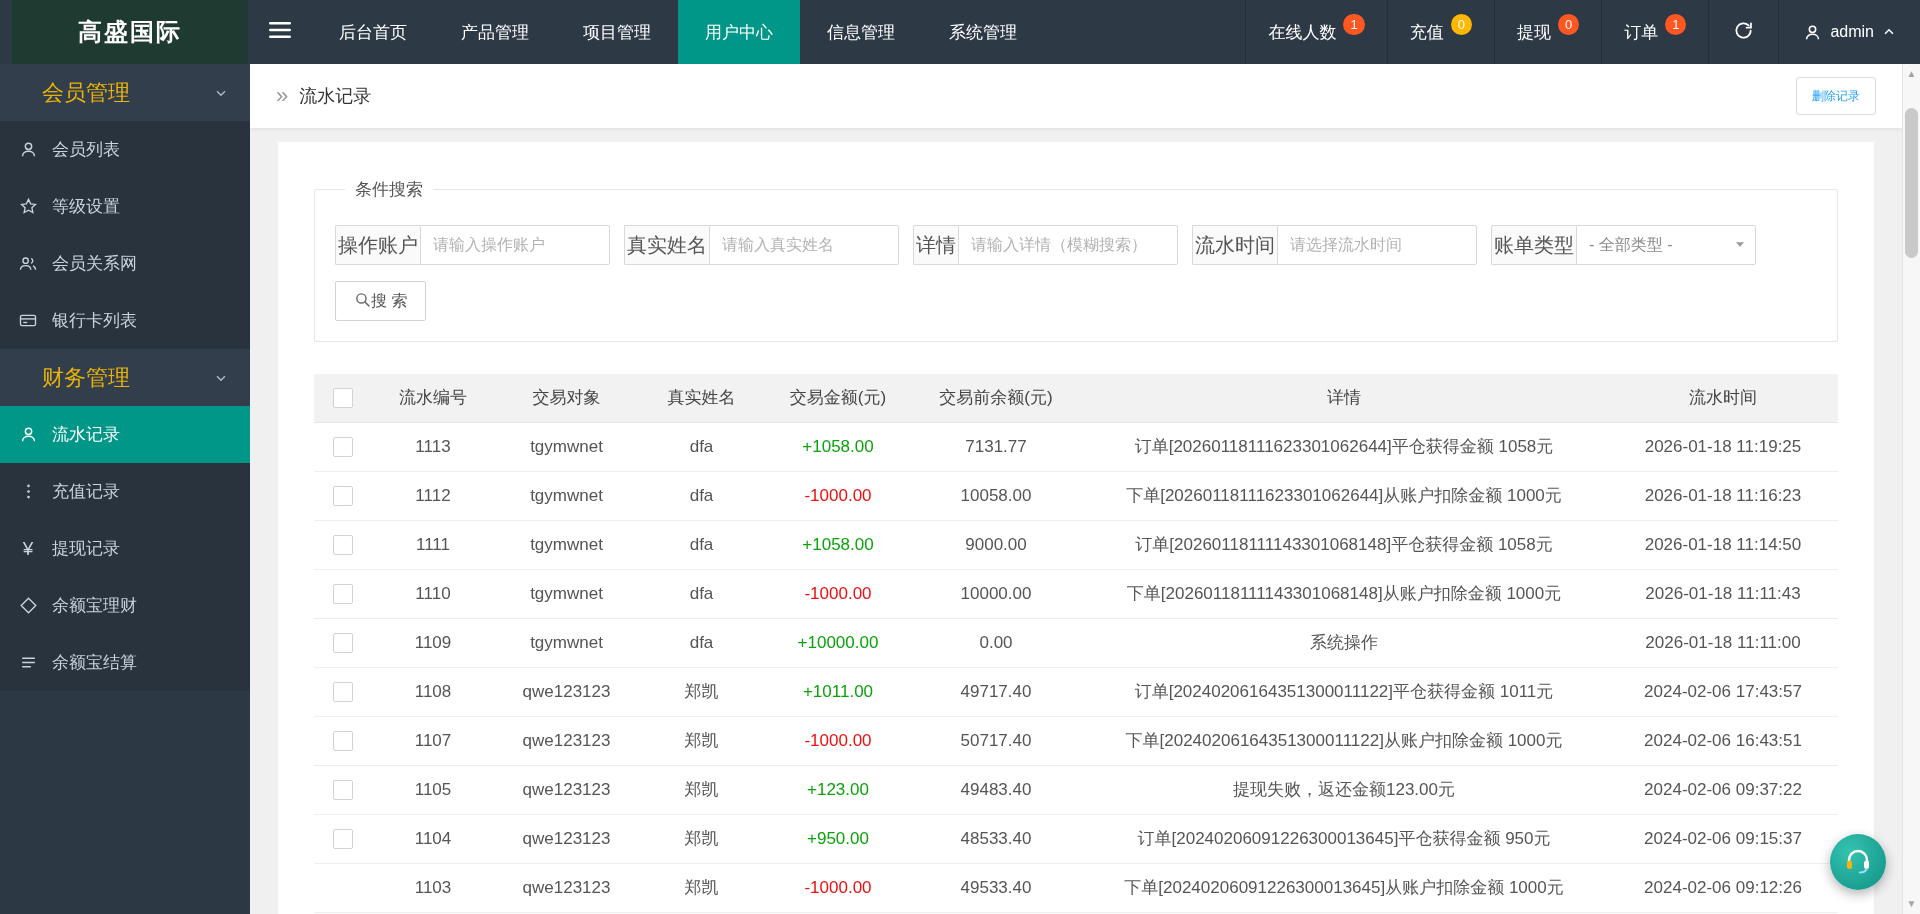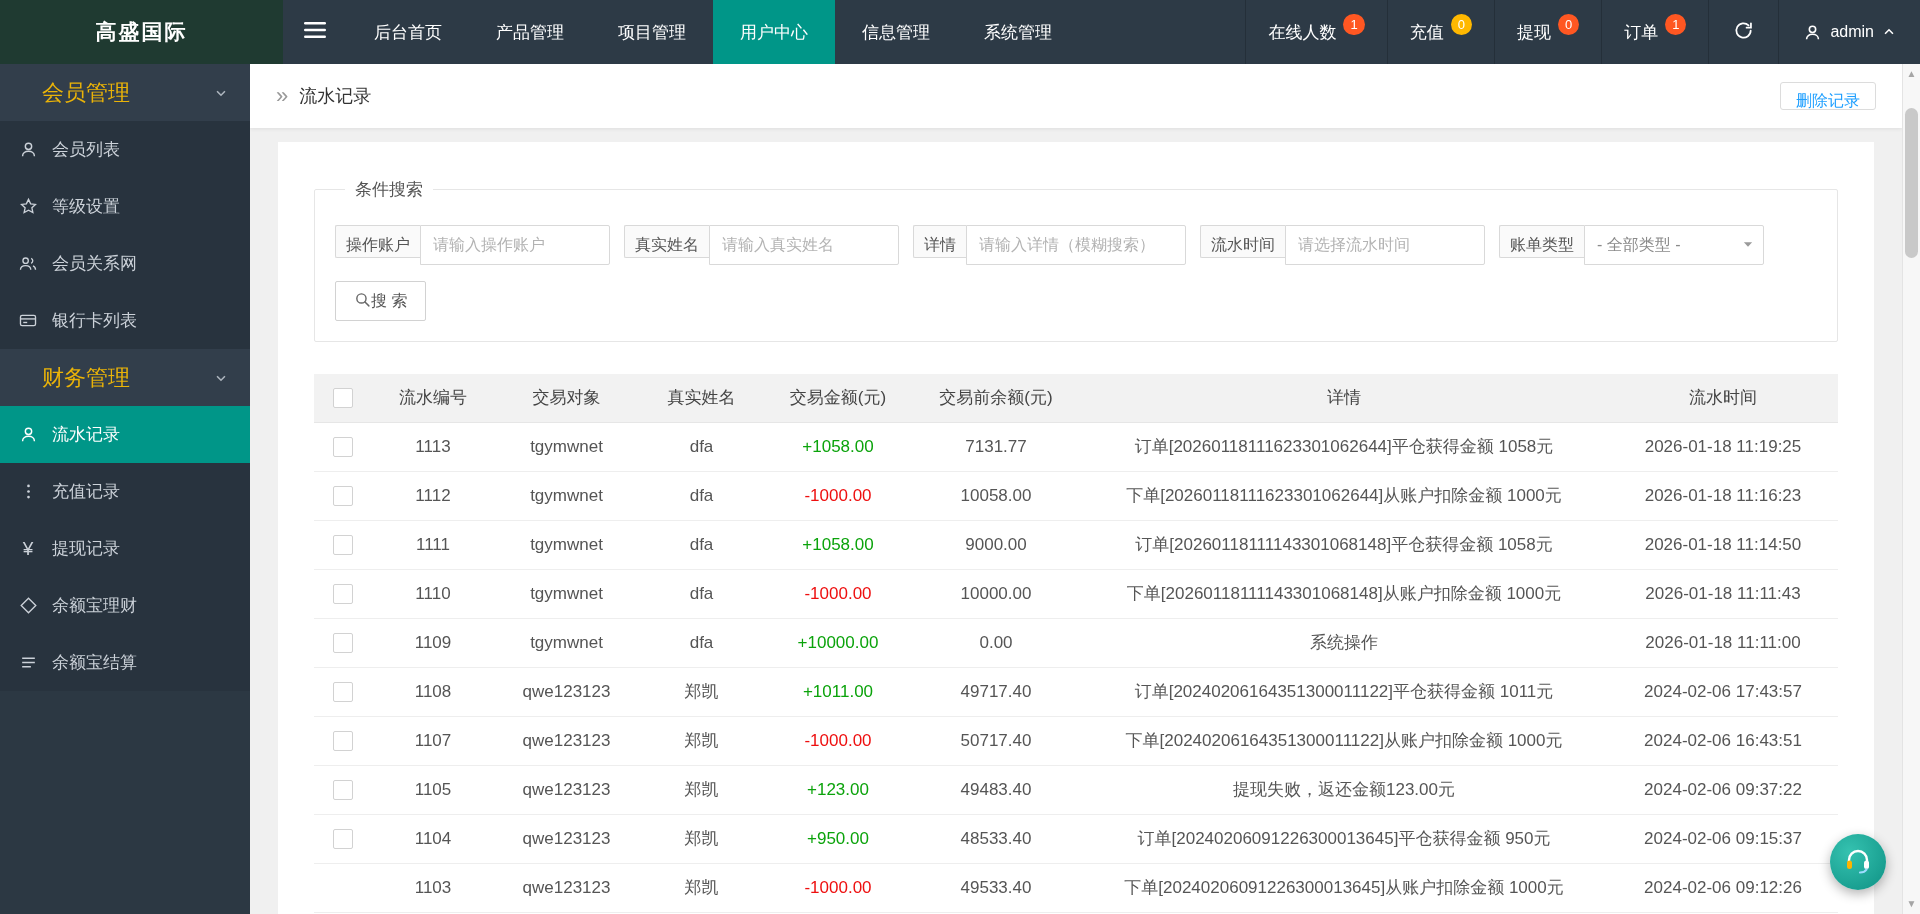--- a/index.html
+++ b/index.html
@@ -1,22 +1,22 @@
 <!DOCTYPE html>
 <html><head>
 <meta charset="utf-8">
 <style>
   * { margin:0; padding:0; box-sizing:border-box; }
   html,body { width:1920px; height:914px; overflow:hidden; }
   body { font-family:"Liberation Sans","DejaVu Sans",sans-serif; background:#f0f0f0; }
 
   
   .navbar { height:64px; background:#2d3a46; display:flex; align-items:stretch; color:#fff; }
-  .logo { width:283px; flex:none; background:#1f3a31; display:flex; align-items:center; justify-content:center;
-          font-size:21px; font-weight:bold; letter-spacing:2px; }
+  .logo { width:236px; flex:none; background:#1f3a31; display:flex; align-items:center; justify-content:center;
+          font-size:24px; font-weight:bold; letter-spacing:2px;margin-left:12px; }
   .hamburger { width:64px; display:flex; align-items:center; justify-content:center; cursor:pointer; }
   .nav-menu { display:flex; align-items:stretch; }
   .nav-item { padding:0 27px; display:flex; align-items:center; font-size:17px; cursor:pointer; white-space:nowrap; }
   .nav-item.active { background:#009688; }
   .nav-right { margin-left:auto; display:flex; align-items:stretch; }
   .nav-right .nav-item { border-left:1px solid rgba(0,0,0,0.18); padding:0 22px; }
   .badge { display:inline-block; min-width:21px; height:21px; line-height:21px; padding:0 7px; border-radius:11px;
            background:#ff5722; color:#fff; font-size:13px; text-align:center; margin-left:7px; position:relative; top:-8px; }
   .icon-btn { display:flex; align-items:center; justify-content:center; padding:0 24px; border-left:1px solid rgba(0,0,0,0.18); cursor:pointer; }
   .user-item { gap:8px; }
@@ -35,31 +35,31 @@
   .menu-item.active { background:#009688; color:#fff; }
   .menu-icon { width:22px; display:flex; align-items:center; justify-content:center; flex:none; }
   .yen-glyph { font-size:19px; line-height:1; }
 
   
   .main { flex:1; display:flex; flex-direction:column; overflow:hidden; background:#f0f0f0; }
   .breadcrumb-bar { height:64px; flex:none; background:#fff; display:flex; align-items:center; padding:0 26px;
            box-shadow:0 1px 4px rgba(0,0,0,0.08); position:relative; z-index:2; }
   .bc-arrow { color:#999; font-size:22px; margin-right:11px; }
   .bc-title { font-size:18px; color:#333; }
-  .delete-btn { margin-left:auto; height:28px; padding:8px 15px; background:#fff; border:1px solid #dcdcdc; border-radius:3px;
-           color:#1E9FFF; font-size:16px; cursor:pointer; font-family:inherit; }
+  .delete-btn { margin-left:auto; height:38px; padding:8px 15px; background:#fff; border:1px solid #dcdcdc; border-radius:3px;
+           color:#1E9FFF; font-size:12px; cursor:pointer; font-family:inherit; }
 
   .card { margin:14px 28px 0; background:#fff; flex:1; padding:36px; overflow:hidden; }
 
   fieldset.search-fieldset { border:1px solid #e6e6e6; padding:24px 20px 20px; border-radius:2px; }
   fieldset.search-fieldset legend { padding:0 10px; margin-left:10px; font-size:17px; color:#555; }
   .search-row { display:flex; gap:14px; flex-wrap:nowrap; }
   .field-group { display:flex; }
-  .field-label { height:33px; line-height:38px; padding:0 10px; background:#fafafa; border:1px solid #d9d9d9; border-right:none;
-           border-radius:2px 0 0 2px; font-size:16px; color:#555; white-space:nowrap; }
+  .field-label { height:40px; line-height:38px; padding:0 2px; background:#fafafa; border:1px solid #d9d9d9; border-right:none;
+           border-radius:2px 0 0 2px; font-size:20px; color:#555; white-space:nowrap; }
   .field-input { height:40px; border:1px solid #d9d9d9; border-radius:0 2px 2px 0; padding:0 12px; font-size:16px; color:#15803d;
            outline:none; font-family:inherit; }
   .field-input::placeholder { color:#b3b3b3; }
   .w1 { width:190px; } .w2 { width:190px; } .w3 { width:220px; } .w4 { width:200px; }
   .select-box { width:180px; height:40px; border:1px solid #d9d9d9; border-radius:0 2px 2px 0; padding:0 42px 0 12px;
            font-size:16px; color:#8a8a8a; display:flex; align-items:center; position:relative; cursor:pointer; background:#fff; }
   .select-box .chev { position:absolute; right:9px; top:50%; transform:translateY(-50%); color:#9a9a9a; }
   .search-btn { margin-top:16px; height:40px; padding:0 18px; border:1px solid #d2d2d2; background:#fff; border-radius:2px;
            font-size:16px; color:#555; display:inline-flex; align-items:center; cursor:pointer; font-family:inherit; }
 

